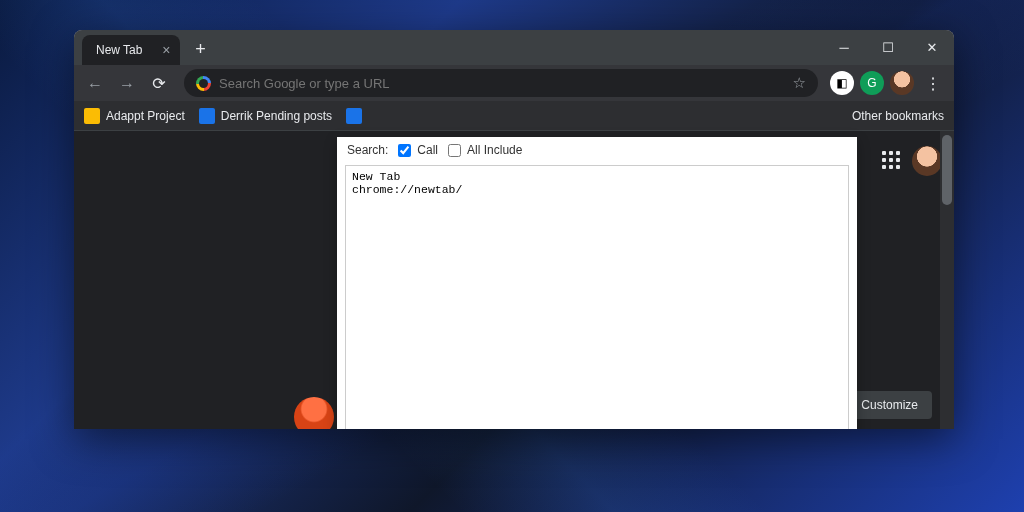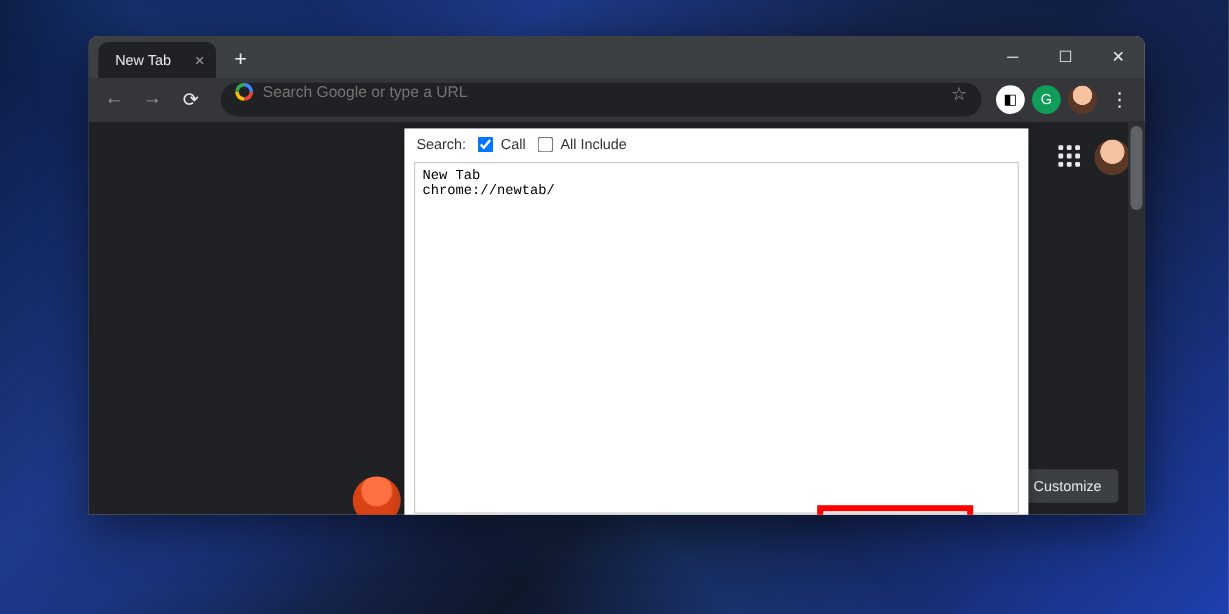--- a/index.html
+++ b/index.html
@@ -10,21 +10,21 @@
   .chrome { position:absolute; left:74px; top:30px; width:880px; height:399px; background:#a3a3a3; border-radius:8px 8px 0 0; box-shadow:0 10px 40px rgba(0,0,0,.5); overflow:hidden; display:flex; flex-direction:column; }
   .titlebar { height:35px; background:#3c4043; display:flex; align-items:flex-end; }
   .tab { background:#202124; height:30px; margin-left:8px; padding:0 38px 0 14px; display:flex; align-items:center; border-radius:8px 8px 0 0; position:relative; font-size:12px; color:#e8eaed; }
   .tab .close { position:absolute; right:10px; font-size:14px; color:#9aa0a6; cursor:pointer; }
   .newtab-btn { width:28px; height:28px; margin-left:6px; margin-bottom:2px; display:flex; align-items:center; justify-content:center; color:#e8eaed; font-size:18px; cursor:pointer; border-radius:50%; }
   .win-controls { margin-left:auto; display:flex; height:100%; }
   .win-controls span { width:44px; display:flex; align-items:center; justify-content:center; color:#e8eaed; font-size:13px; cursor:pointer; }
   .toolbar { height:36px; background:#35363a; display:flex; align-items:center; padding:0 8px; gap:6px; }
   .nav-btn { width:26px; height:26px; display:flex; align-items:center; justify-content:center; color:#9aa0a6; font-size:16px; cursor:pointer; border-radius:50%; }
   .nav-btn.active{color:#e8eaed;}
-  .omnibox { flex:1; height:28px; background:#202124; border-radius:14px; display:flex; align-items:flex-start; padding:0 12px; gap:8px; margin:0 6px; }
+  .omnibox { flex:1; height:28px; background:#202124; border-radius:14px; display:flex; align-items:center; padding:0 12px; gap:8px; margin:0 6px; }
   .g-icon { width:15px; height:15px; border-radius:50%; background:conic-gradient(#4285f4 0 25%,#ea4335 0 50%,#fbbc05 0 75%,#34a853 0 100%); position:relative; }
   .g-icon::after{content:"";position:absolute;inset:3px;background:#202124;border-radius:50%;}
   .omnibox input { flex:1; background:none; border:none; outline:none; color:#9aa0a6; font-size:13px; }
   .star { color:#9aa0a6; font-size:15px; cursor:pointer; }
   .ext-icon { width:24px; height:24px; border-radius:50%; display:flex; align-items:center; justify-content:center; cursor:pointer; font-size:12px; }
   .bookmarks { height:30px; background:#2d2e31; display:flex; align-items:center; padding:0 10px; gap:14px; font-size:12px; color:#e8eaed; border-bottom:1px solid #3c4043; }
   .bm { display:flex; align-items:center; gap:6px; cursor:pointer; }
   .bm-icon { width:16px; height:16px; border-radius:2px; }
   .other-bm { margin-left:auto; }
   .content { flex:1; background:#202124; position:relative; }
@@ -73,20 +73,36 @@
       <span class="g-icon"></span>
       <input placeholder="Search Google or type a URL" style="">
       <span class="star">☆</span>
     </div>
     <div class="ext-icon" style="background:#fff">◧</div>
     <div class="ext-icon" style="background:#0f9d58;color:#fff">G</div>
     <div class="ext-icon" style="background:radial-gradient(circle at 50% 35%,#f4c2a1 40%,#5a3825 42%)"></div>
     <div class="nav-btn active">⋮</div>
   </div>
 
+  <div class="bookmarks">
+    <div class="bm">
+        <span class="bm-icon" style="background:#fbbc04"></span>
+        <span>Adappt Project</span>
+      </div>
+    <div class="bm">
+        <span class="bm-icon" style="background:#1a73e8"></span>
+        <span>Derrik Pending posts</span>
+      </div>
+    <div class="bm">
+        <span class="bm-icon" style="background:#1a73e8"></span>
+      </div>
+    <div class="bm other-bm">
+        <span>Other bookmarks</span>
+      </div>
+  </div>
 
   <div class="content">
     <div class="apps-icon">
         <span></span>
         <span></span>
         <span></span>
         <span></span>
         <span></span>
         <span></span>
         <span></span>

